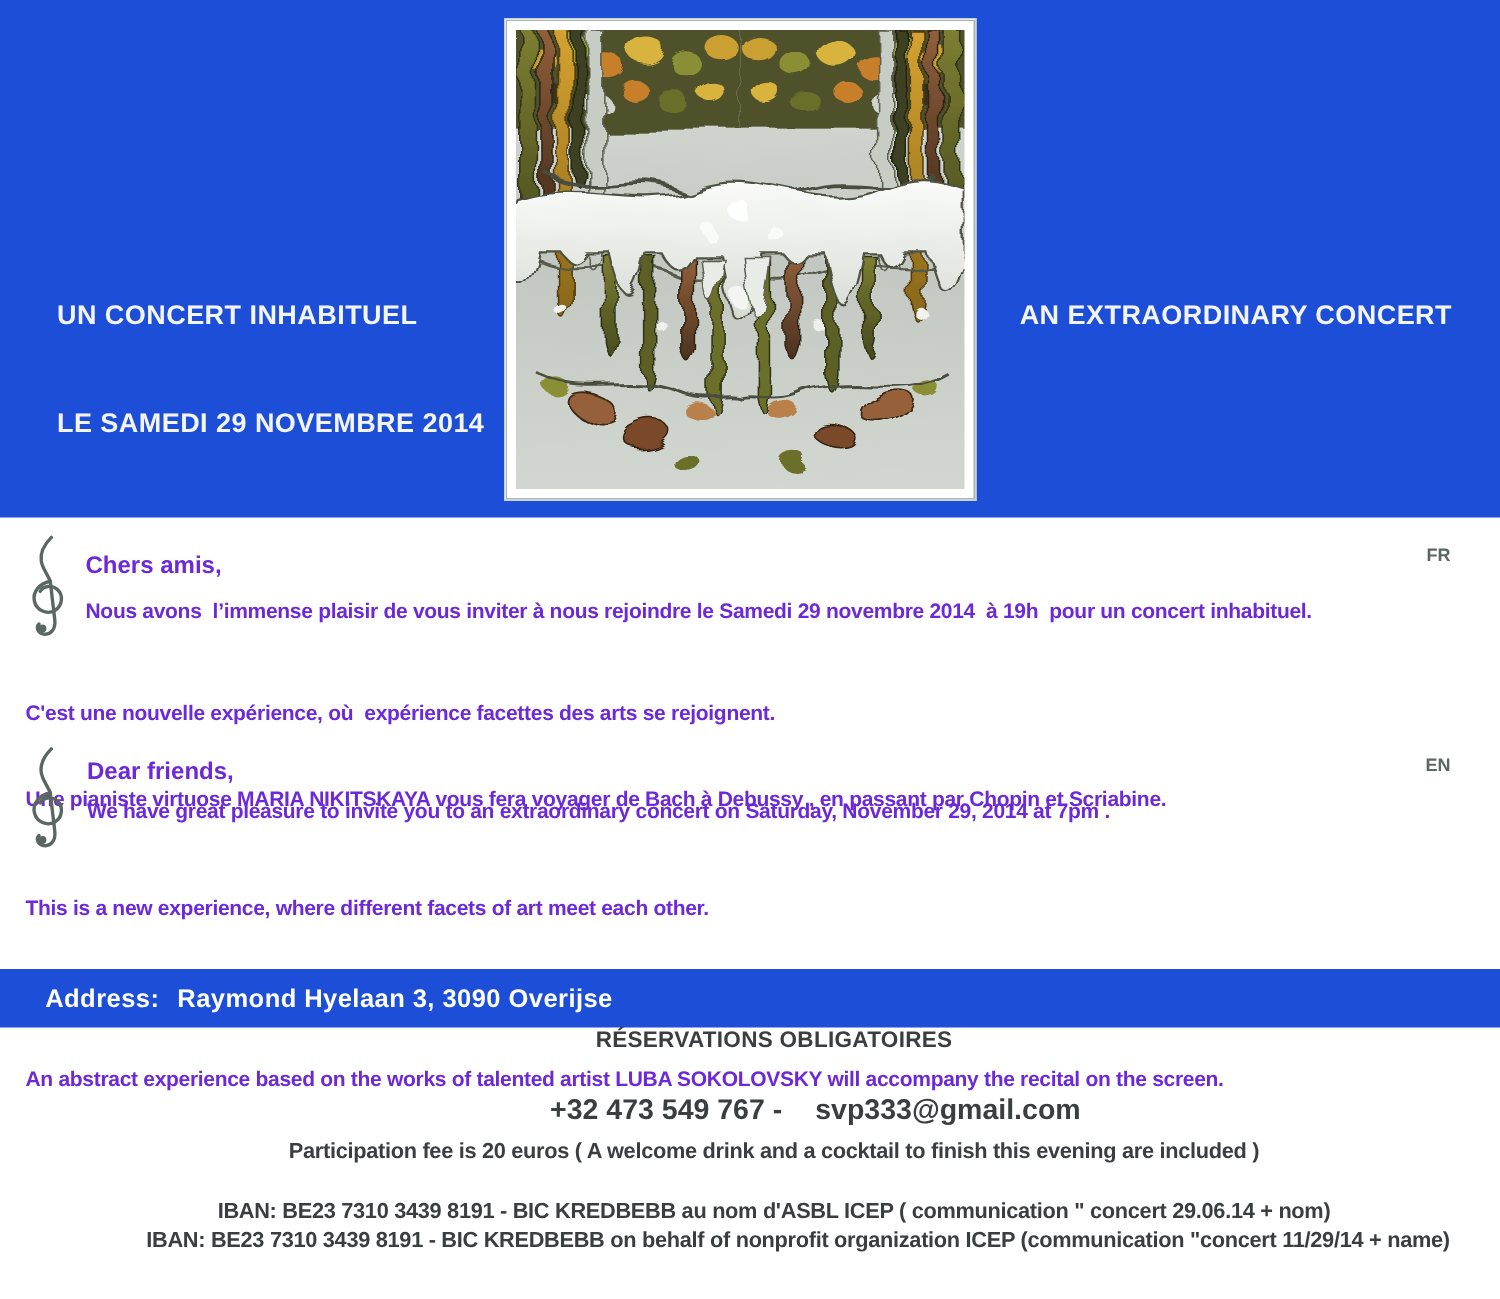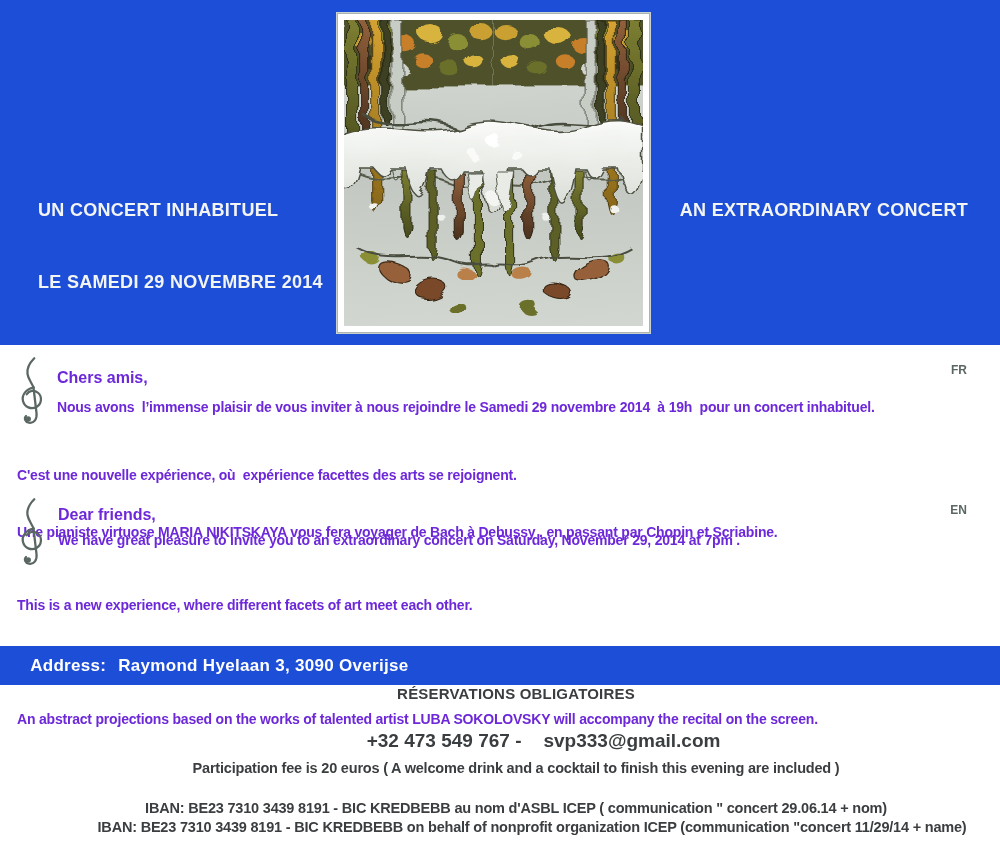--- a/index.html
+++ b/index.html
@@ -154,21 +154,21 @@
       <path d="M19 42 L23 76 C24 84 20 90 13 89 C8 88 6 83 9 80"></path>
     </g>
     <circle cx="12" cy="84" r="3.6" fill="#5a6763"></circle>
   </svg>
   <div class="langtag" style="top:503px">EN</div>
   <div class="midtext salutation" style="left:58px;top:506px">Dear friends,</div>
   <div class="midtext bodyline" style="left:58px;top:531px">We have great pleasure to invite you to an extraordinary concert on Saturday, November 29, 2014 at 7pm .</div>
   <div class="midtext bodyline" style="left:17px;top:558px">
     <div>This is a new experience, where different facets of art meet each other.</div>
     <div>With a virtuoso pianist MARIA NIKITSKAYA you will make the journey from Bach to Debussy through Chopin and Scriabin.</div>
-    <div>An abstract projections based on the works of talented artist LUBA SOKOLOVSKY will accompany the recital on the screen.</div>
+    <div>An abstract experience based on the works of talented artist LUBA SOKOLOVSKY will accompany the recital on the screen.</div>
   </div>
 
   <div class="band address">
     <div class="addrline">
       <span>Address:</span><span class="gap"></span><span>Raymond Hyelaan 3, 3090 Overijse</span>
     </div>
   </div>
 
   <div class="center resa-title">RÉSERVATIONS OBLIGATOIRES</div>
   <div class="center phone-line">

